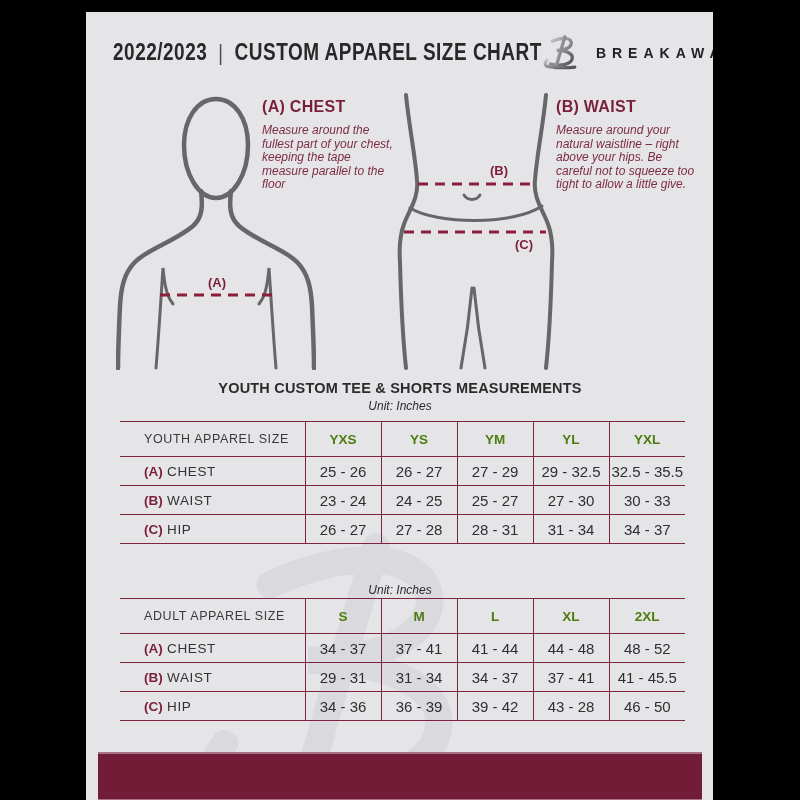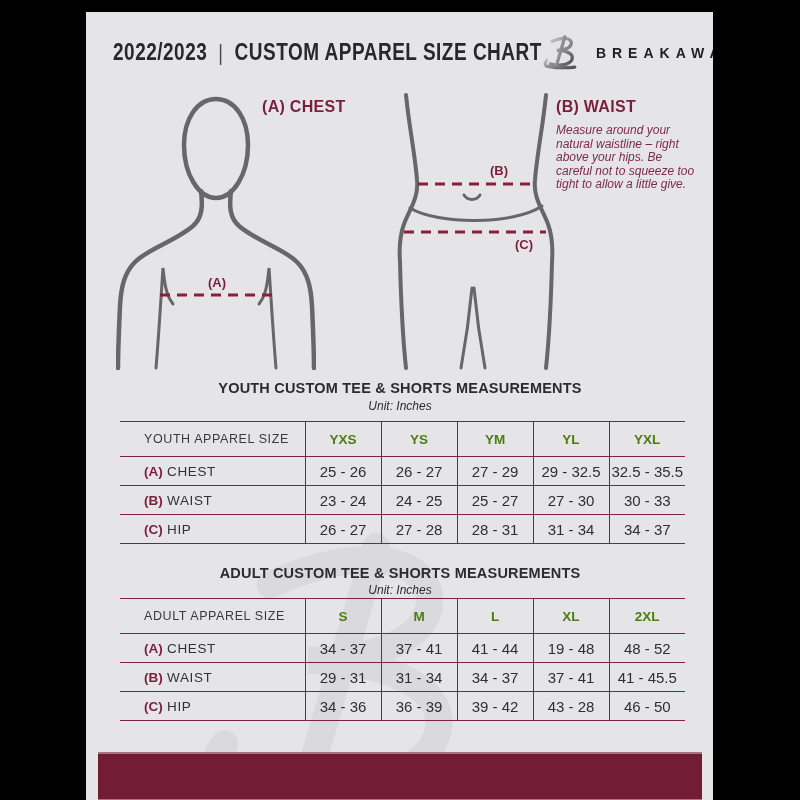--- a/index.html
+++ b/index.html
@@ -115,20 +115,21 @@
       <path d="M78,196 C81,228 85,254 89,276" stroke-width="3"></path>
     </g>
     <line x1="22" y1="92" x2="136" y2="92" stroke="#8c1e3a" stroke-width="2.8" stroke-dasharray="10 7"></line>
     <text class="marker" x="103" y="83" text-anchor="middle">(B)</text>
     <line x1="8" y1="140" x2="150" y2="140" stroke="#8c1e3a" stroke-width="2.8" stroke-dasharray="10 7"></line>
     <text class="marker" x="128" y="157" text-anchor="middle">(C)</text>
   </svg>
 
   <div class="chest-text">
     <div class="guide-heading">(A) CHEST</div>
+    <div class="guide-desc">Measure around the fullest part of your chest, keeping the tape measure parallel to the floor</div>
   </div>
   <div class="waist-text">
     <div class="guide-heading">(B) WAIST</div>
     <div class="guide-desc">Measure around your natural waistline – right above your hips. Be careful not to squeeze too tight to allow a little give.</div>
   </div>
 
   <svg class="watermark" width="350" height="318" viewBox="0 0 46 42">
     <g stroke="#d7d7db" fill="none" stroke-width="3.6" stroke-linecap="round">
       <path d="M11,8 C24,2 33,5 32,11 C31,16 23,18 16,18 C27,18 35,22 33,28 C31,34 19,36 9,33"></path>
       <path d="M25,3 L15,37"></path>
@@ -178,21 +179,20 @@
         <td class="rowlabel"><b>(C)</b> <span>HIP</span></td>
         <td class="val">26 - 27</td>
         <td class="val">27 - 28</td>
         <td class="val">28 - 31</td>
         <td class="val">31 - 34</td>
         <td class="val">34 - 37</td>
       </tr>
     </tbody>
   </table>
 
-  <div class="tbl-title adult-title">ADULT CUSTOM TEE &amp; SHORTS MEASUREMENTS</div>
   <div class="tbl-unit adult-unit">Unit: Inches</div>
   <table class="adult-table">
     <colgroup>
         <col style="width:185px">
         <col style="width:76px">
         <col style="width:76px">
         <col style="width:76px">
         <col style="width:76px">
         <col style="width:76px">
       </colgroup>
@@ -205,21 +205,21 @@
         <th class="size">XL</th>
         <th class="size">2XL</th>
       </tr>
     </thead>
     <tbody>
       <tr>
         <td class="rowlabel"><b>(A)</b> <span>CHEST</span></td>
         <td class="val">34 - 37</td>
         <td class="val">37 - 41</td>
         <td class="val">41 - 44</td>
-        <td class="val">19 - 48</td>
+        <td class="val">44 - 48</td>
         <td class="val">48 - 52</td>
       </tr>
       <tr>
         <td class="rowlabel"><b>(B)</b> <span>WAIST</span></td>
         <td class="val">29 - 31</td>
         <td class="val">31 - 34</td>
         <td class="val">34 - 37</td>
         <td class="val">37 - 41</td>
         <td class="val">41 - 45.5</td>
       </tr>

